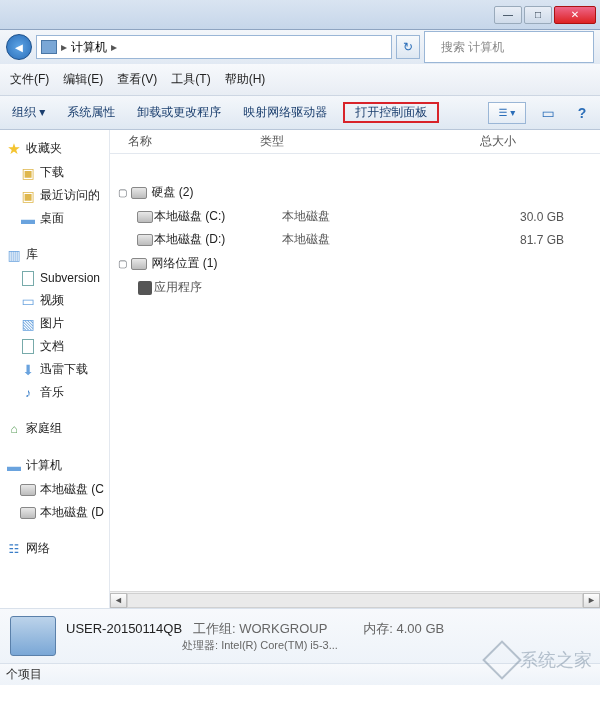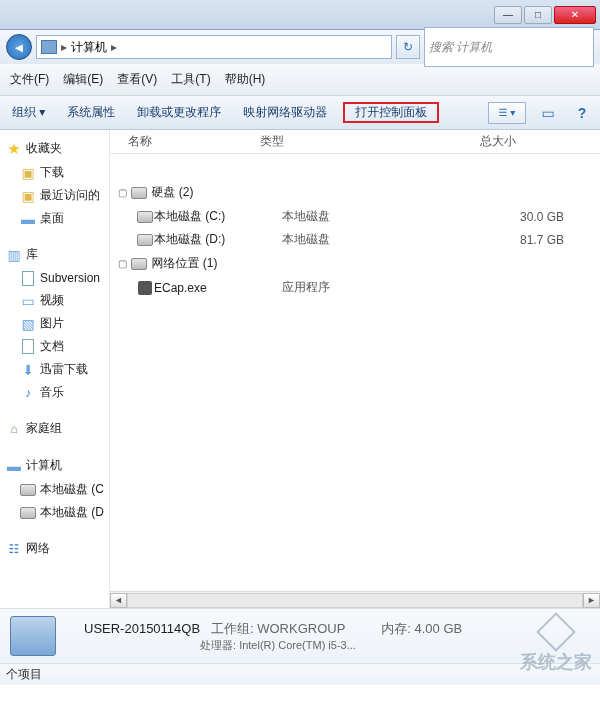--- a/index.html
+++ b/index.html
@@ -7,21 +7,21 @@
 
 .titlebar { height: 30px; background: linear-gradient(#d9e4f1,#c6d6ea); border-bottom: 1px solid #8ea4c1; display: flex; justify-content: flex-end; align-items: center; padding-right: 4px; gap: 2px; }
 .titlebar .tbtn { width: 28px; height: 18px; background: linear-gradient(#e9eef6,#cfdbea); border: 1px solid #9ab; border-radius: 2px; display: flex; align-items: center; justify-content: center; font-size: 10px; color: #234; }
 .titlebar .close { background: linear-gradient(#e68,#d22); color: #fff; border-color: #a11; width: 42px; }
 
 .addrbar { height: 34px; background: linear-gradient(#f3f6fa,#e1e9f3); display: flex; align-items: center; padding: 4px 6px; gap: 4px; }
 .navbtn { width: 26px; height: 26px; border-radius: 13px; background: radial-gradient(#5ea5e6,#2a6db8); border: 1px solid #1b4f8a; display: flex; align-items: center; justify-content: center; color: #fff; font-size: 13px; }
 .addrbox { flex: 1; height: 24px; background: #fff; border: 1px solid #9ab6d6; display: flex; align-items: center; padding: 0 4px; gap: 4px; }
 .addrbox .comp-icon { width: 16px; height: 14px; background: #7aa7d6; border: 1px solid #4a77a6; }
 .addrbox .sep { color: #555; }
-.searchbox { width: 170px; height: 40px; background: #fff; border: 1px solid #9ab6d6; display: flex; align-items: center; padding: 0 4px; color: #888; font-style: italic; }
+.searchbox { width: 170px; height: 32px; background: #fff; border: 1px solid #9ab6d6; display: flex; align-items: center; padding: 0 16px; color: #888; }
 .refbtn { width: 24px; height: 24px; border: 1px solid #9ab6d6; background: linear-gradient(#f6f9fc,#dde7f2); display: flex; align-items: center; justify-content: center; color: #2a6db8; }
 
 .menubar { height: 32px; background: linear-gradient(#f7f9fc,#e8edf4); border-bottom: 1px solid #cdd6e3; display: flex; align-items: center; padding: 0 4px; gap: 2px; }
 .menubar span { padding: 2px 6px; color: #222; }
 
 .toolbar { height: 34px; background: linear-gradient(#f4f7fb,#dfe8f2); border-bottom: 1px solid #b8c6d8; display: flex; align-items: center; padding: 0 6px; gap: 10px; }
 .toolbar .titem { color: #1a3e6e; padding: 4px 6px; }
 .toolbar .highlight { border: 2px solid #d8232a; padding: 0 10px; }
 .toolbar .spacer { flex: 1; }
 .viewbtn { width: 38px; height: 22px; border: 1px solid #9ab6d6; background: linear-gradient(#fdfdfd,#e4ecf5); display: flex; align-items: center; justify-content: center; gap: 2px; color: #2a6db8; font-size: 10px; }
@@ -49,29 +49,29 @@
 .grouprow .tri { color: #6a6f76; font-size: 10px; }
 .itemrow { display: flex; align-items: center; padding: 3px 8px 3px 18px; color: #222; }
 .itemrow .ic { width: 18px; display: flex; justify-content: center; }
 .itemrow .n { width: 128px; }
 .itemrow .t { width: 130px; color: #555; }
 .itemrow .s { flex: 1; text-align: right; padding-right: 28px; color: #555; }
 .hscroll { height: 17px; background: #f0f0f0; border-top: 1px solid #d9d9d9; display: flex; align-items: center; }
 .hscroll .arrow { width: 17px; height: 15px; background: linear-gradient(#fdfdfd,#e1e1e1); border: 1px solid #bcbcbc; display: flex; align-items: center; justify-content: center; font-size: 9px; color: #555; }
 .hscroll .track { flex: 1; height: 15px; background: #eaeaea; border: 1px solid #d0d0d0; }
 
-.details { height: 55px; border-top: 1px solid #d9e1eb; background: linear-gradient(#f7f9fc,#eef3f9); display: flex; align-items: center; padding: 4px 10px; gap: 28px; }
+.details { height: 55px; border-top: 1px solid #d9e1eb; background: linear-gradient(#f7f9fc,#eef3f9); display: flex; align-items: center; padding: 4px 10px; gap: 10px; }
 .details .pc { width: 46px; height: 40px; background: linear-gradient(#bcd3ea,#7aa7d6); border: 1px solid #5a80aa; border-radius: 3px; }
 .details .txt { flex: 1; color: #444; }
 .details .txt .line1 { font-size: 13px; color: #222; }
 .details .txt .line2 { font-size: 11px; color: #666; margin-left: 116px; }
 
 .statusbar { height: 22px; border-top: 1px solid #d9e1eb; background: linear-gradient(#f7f9fc,#eef3f9); display: flex; align-items: center; padding: 8px 6px; color: #333; }
 
-.watermark { position: absolute; right: 8px; bottom: 30px; color: rgba(120,140,160,.5); font-size: 18px; font-weight: bold; pointer-events: none; display: flex; align-items: center; gap: 4px; flex-direction: column; }
+.watermark { position: absolute; right: 8px; bottom: 30px; color: rgba(120,140,160,.5); font-size: 18px; font-weight: normal; pointer-events: none; display: flex; align-items: center; gap: 4px; }
 .watermark .hex { width: 28px; height: 28px; border: 2px solid rgba(120,140,160,.5); transform: rotate(45deg); }
 </style>
 </head>
 <body>
 
 <div class="titlebar">
   <div class="tbtn">—</div>
   <div class="tbtn">□</div>
   <div class="tbtn close">✕</div>
 </div>
@@ -228,21 +228,20 @@
           <span class="tri">▢</span>
           <span class="fav-icon">
             <span class="drive"></span>
           </span>
           <span>网络位置 (1)</span>
         </div>
         <div class="itemrow">
           <span class="ic">
             <span style="width:14px;height:14px;background:#555;border-radius:2px;display:inline-block"></span>
           </span>
-          <span class="n">ECap.exe</span>
           <span class="t">应用程序</span>
           <span class="s"></span>
         </div>
       </div>
     <div class="hscroll">
       <div class="arrow">◄</div>
       <div class="track"></div>
       <div class="arrow">►</div>
     </div>
   </div>

